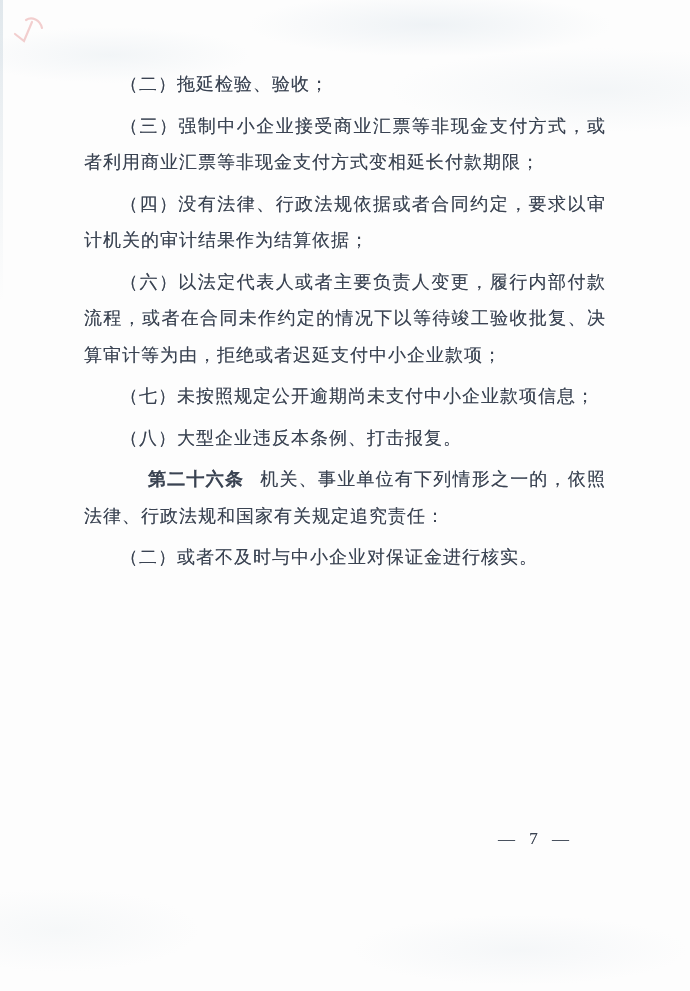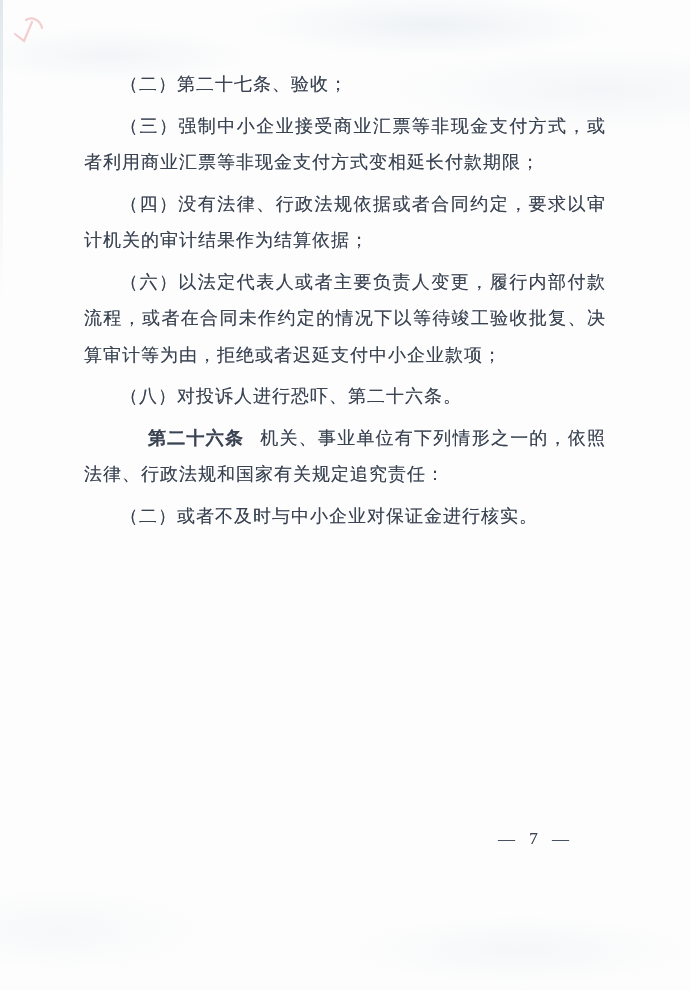--- a/index.html
+++ b/index.html
@@ -72,23 +72,24 @@
 
 <div class="page">
 
   <div class="edge-shade-left"></div>
 
   <svg class="red-mark" viewBox="0 0 34 32">
     <path d="M3 20 L12 27 L20 8 M14 6 C 20 2, 28 6, 30 14" fill="none" stroke="#e07a7a" stroke-width="2.2" stroke-linecap="round"></path>
   </svg>
 
   <div class="content">
-      <p class="para"><span>（二）第二十七条、验收；</span></p>
+      <p class="para"><span>（二）拖延检验、验收；</span></p>
       <p class="para"><span>（三）强制中小企业接受商业汇票等非现金支付方式，或者利用商业汇票等非现金支付方式变相延长付款期限；</span></p>
       <p class="para"><span>（四）没有法律、行政法规依据或者合同约定，要求以审计机关的审计结果作为结算依据；</span></p>
       <p class="para"><span>（六）以法定代表人或者主要负责人变更，履行内部付款流程，或者在合同未作约定的情况下以等待竣工验收批复、决算审计等为由，拒绝或者迟延支付中小企业款项；</span></p>
-      <p class="para"><span>（八）对投诉人进行恐吓、第二十六条。</span></p>
+      <p class="para"><span>（七）未按照规定公开逾期尚未支付中小企业款项信息；</span></p>
+      <p class="para"><span>（八）大型企业违反本条例、打击报复。</span></p>
       <p class="para"><span class="art-head">第二十六条</span><span>机关、事业单位有下列情形之一的，依照法律、行政法规和国家有关规定追究责任：</span></p>
       <p class="para"><span>（二）或者不及时与中小企业对保证金进行核实。</span></p>
     </div>
 
   <div class="page-number">— 7 —</div>
 </div>
 
 </body></html>

